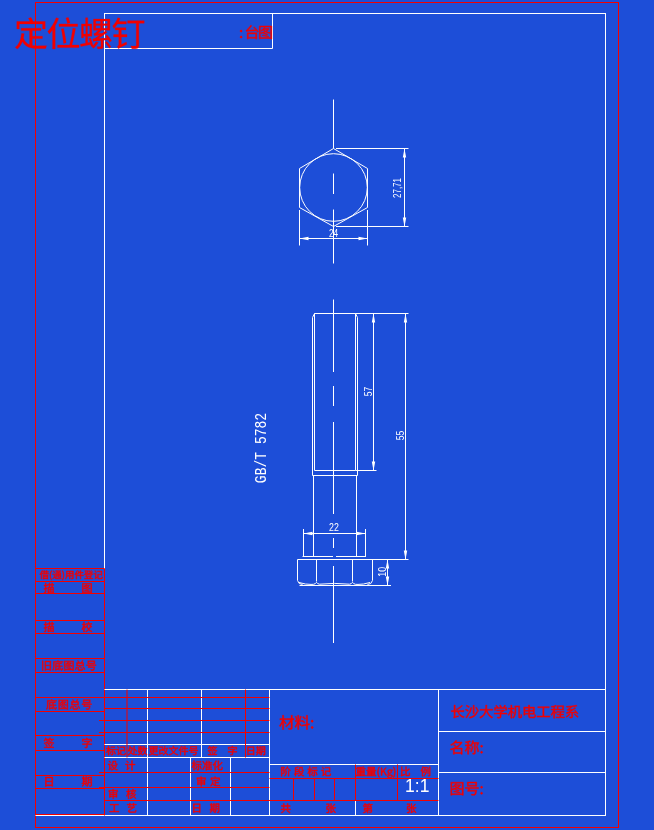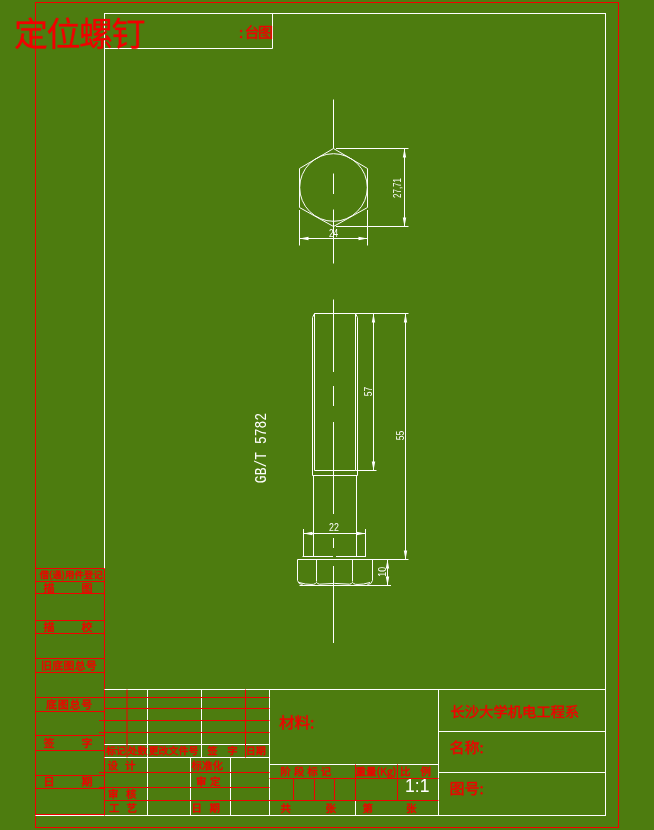--- a/index.html
+++ b/index.html
@@ -1,16 +1,16 @@
 <!DOCTYPE html>
 <html><head>
 <meta charset="utf-8">
 <style>
 html,body{margin:0;padding:0;background:#000;}
-#cad{position:relative;width:654px;height:830px;background:#4d7c0f;overflow:hidden;}
+#cad{position:relative;width:654px;height:830px;background:#1d4ed8;overflow:hidden;}
 </style>
 </head>
 <body>
 
 <div id="cad">
 <svg width="654" height="830" viewBox="0 0 654 830">
 
 <g>
         <rect x="35.5" y="2.5" width="583" height="825" fill="none" stroke="#f20000" stroke-width="1"></rect>
       </g>

